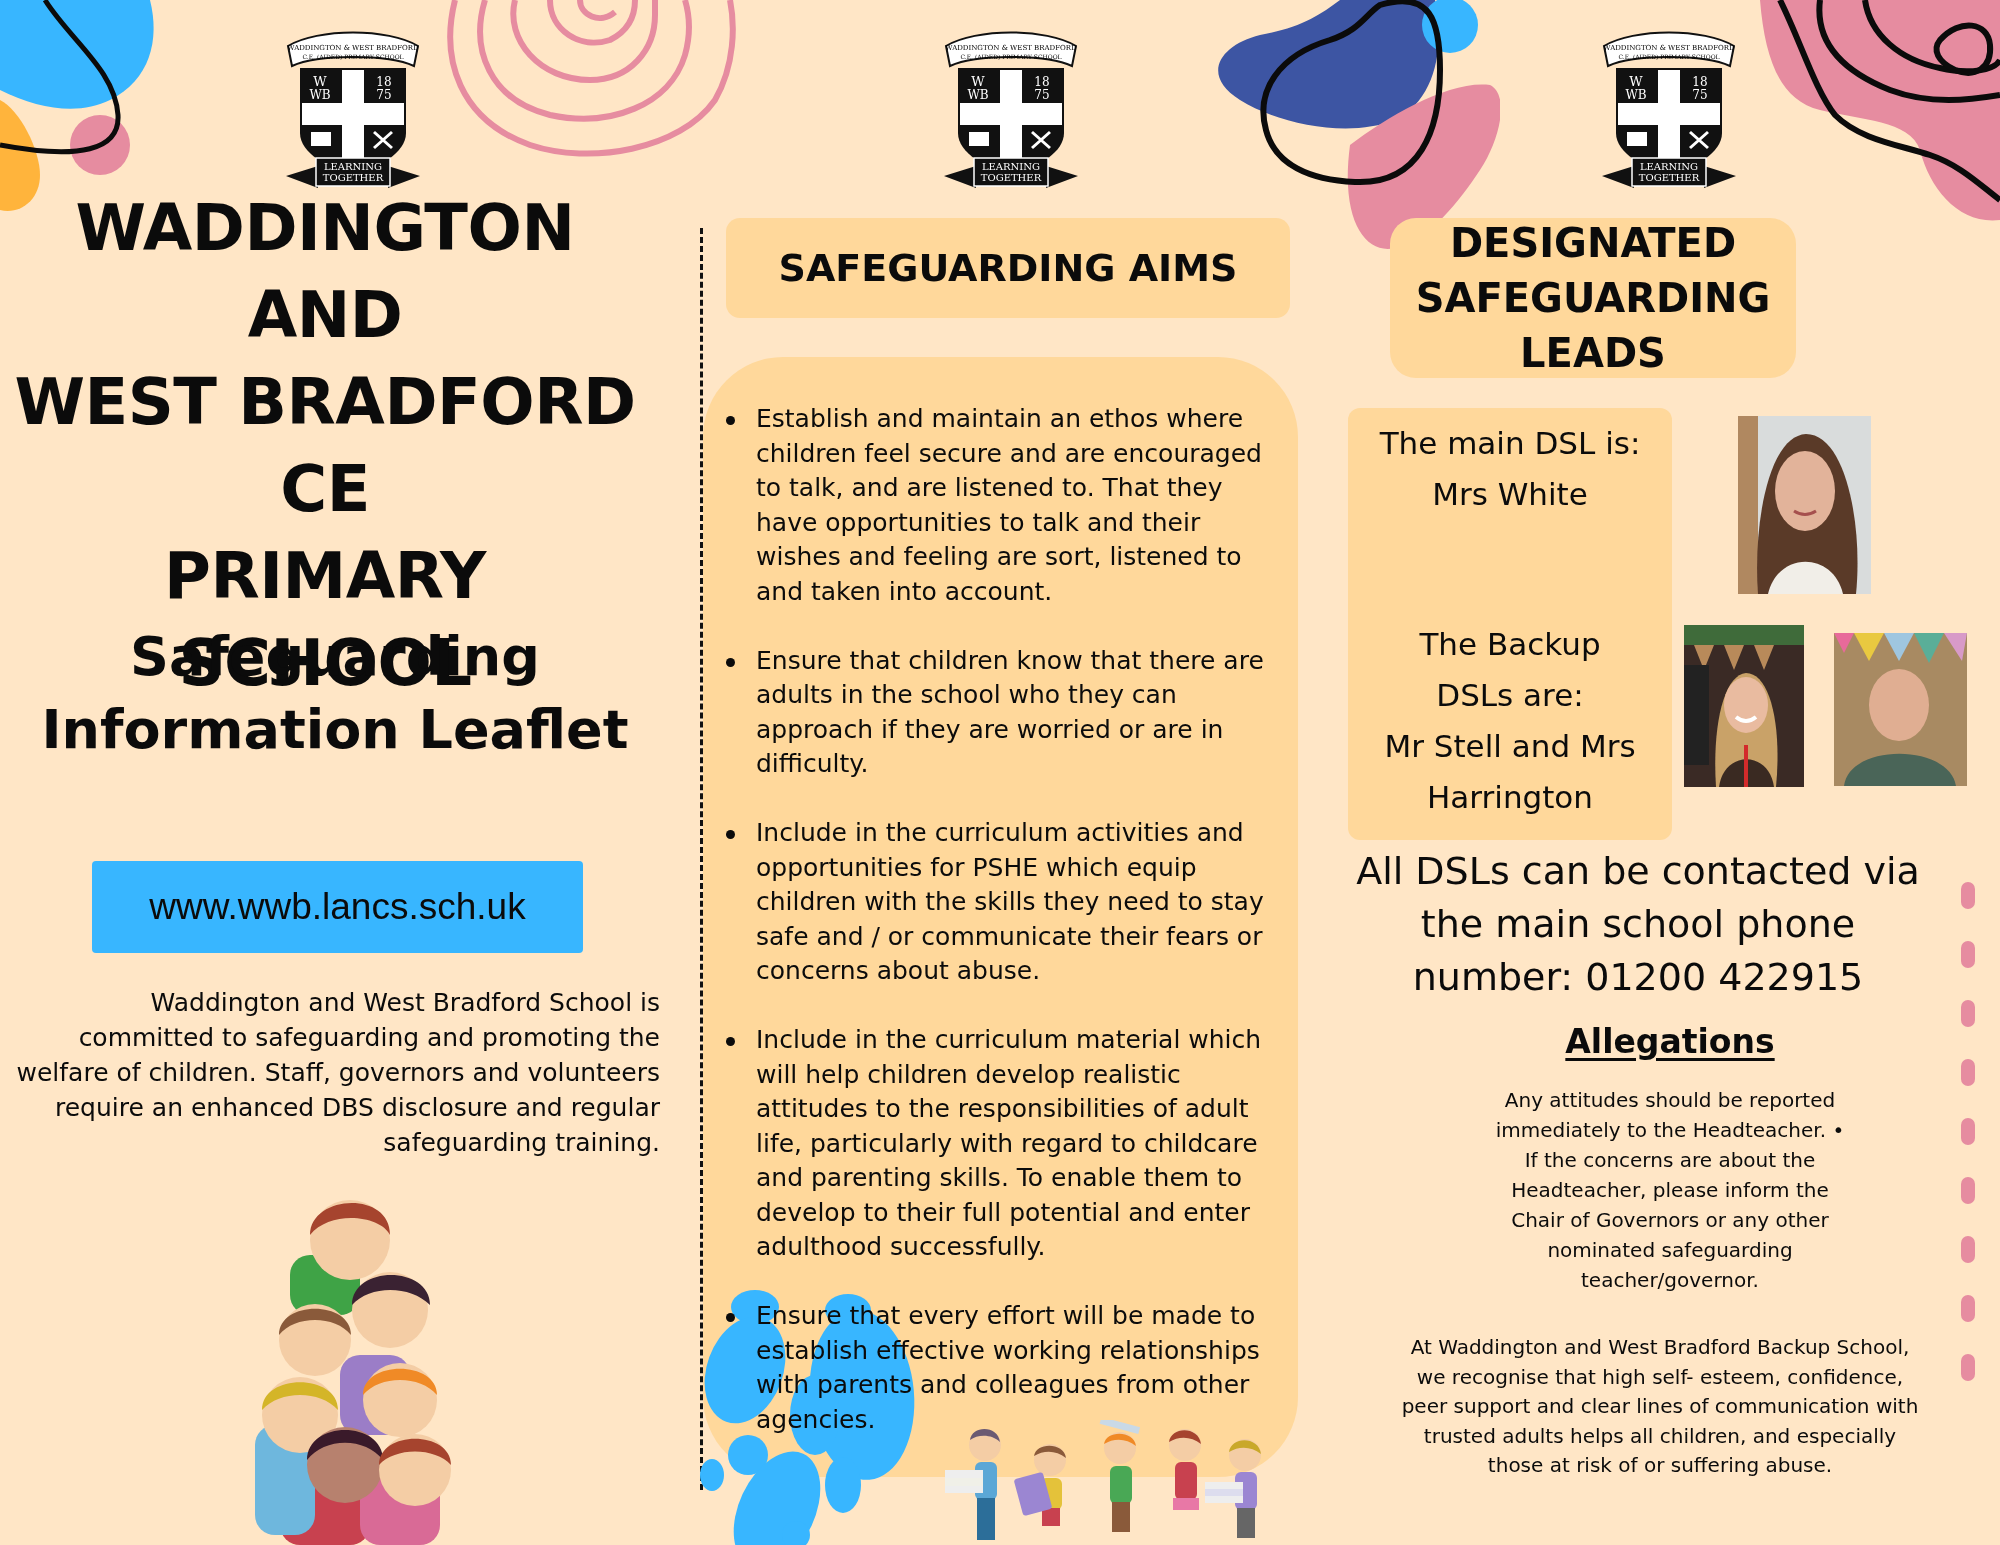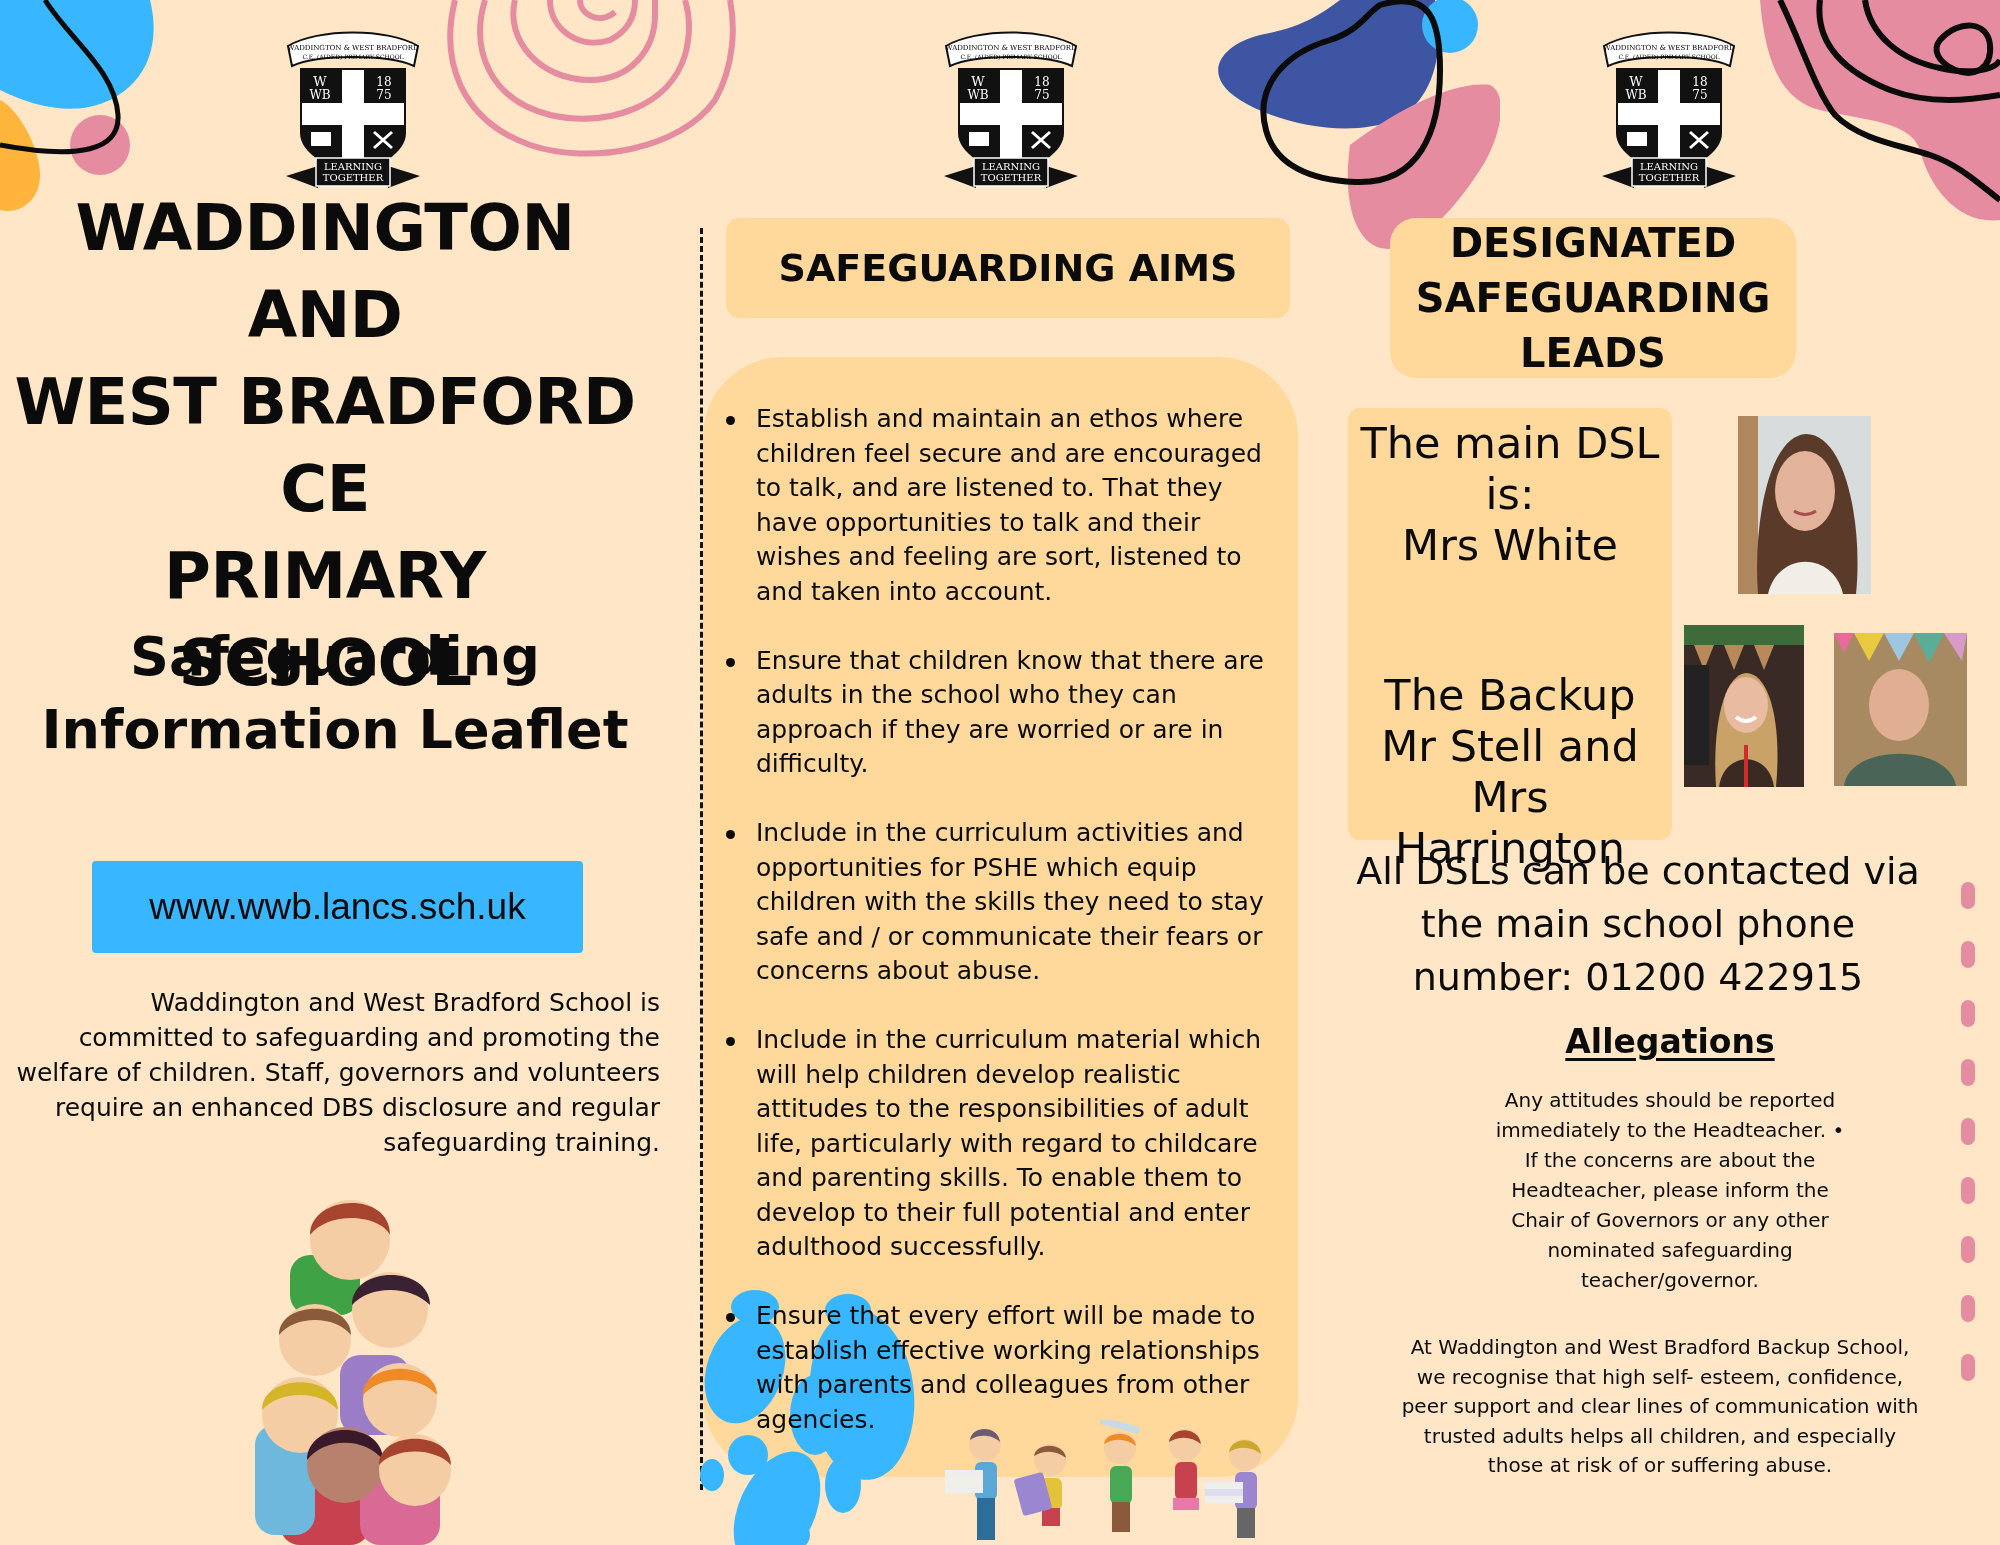--- a/index.html
+++ b/index.html
@@ -70,21 +70,21 @@
   
   .dsl-header {
     position: absolute; left: 1390px; top: 218px; width: 406px; height: 160px;
     background: #FFD89B; border-radius: 26px;
     display: flex; align-items: center; justify-content: center;
     text-align: center; font-weight: 700; font-size: 40px; line-height: 55px;
   }
   .dsl-box {
     position: absolute; left: 1348px; top: 408px; width: 324px; height: 432px;
     background: #FFD89B; border-radius: 12px;
-    text-align: center; font-size: 43px; line-height: 51px;
+    text-align: center; font-size: 31px; line-height: 51px;
     padding-top: 10px;
   }
   .dsl-box .gap { height: 99px; }
   .photo {
     position: absolute; overflow: hidden; border: 0;
   }
   .contact-text {
     position: absolute; left: 1348px; top: 845px; width: 580px;
     text-align: center; font-size: 38px; line-height: 53px;
   }
@@ -329,20 +329,21 @@
       <div>SAFEGUARDING</div>
       <div>LEADS</div>
     </div>
   </div>
 
   <div class="dsl-box">
     <div>The main DSL is:</div>
     <div>Mrs White</div>
     <div class="gap"></div>
     <div>The Backup</div>
+    <div>DSLs are:</div>
     <div>Mr Stell and Mrs</div>
     <div>Harrington</div>
   </div>
 
   <svg class="photo" style="left:1738px;top:416px" width="133" height="178" viewBox="0 0 133 178">
     <rect width="133" height="178" fill="#D9DCDC"></rect>
     <rect x="0" y="0" width="20" height="178" fill="#B08860"></rect>
     <path d="M20,178 C15,110 30,20 68,18 C108,18 125,110 118,178Z" fill="#5A3A28"></path>
     <ellipse cx="67" cy="75" rx="30" ry="40" fill="#E2B39A"></ellipse>
     <path d="M30,178 C40,135 95,135 105,178Z" fill="#F1EEE8"></path>

